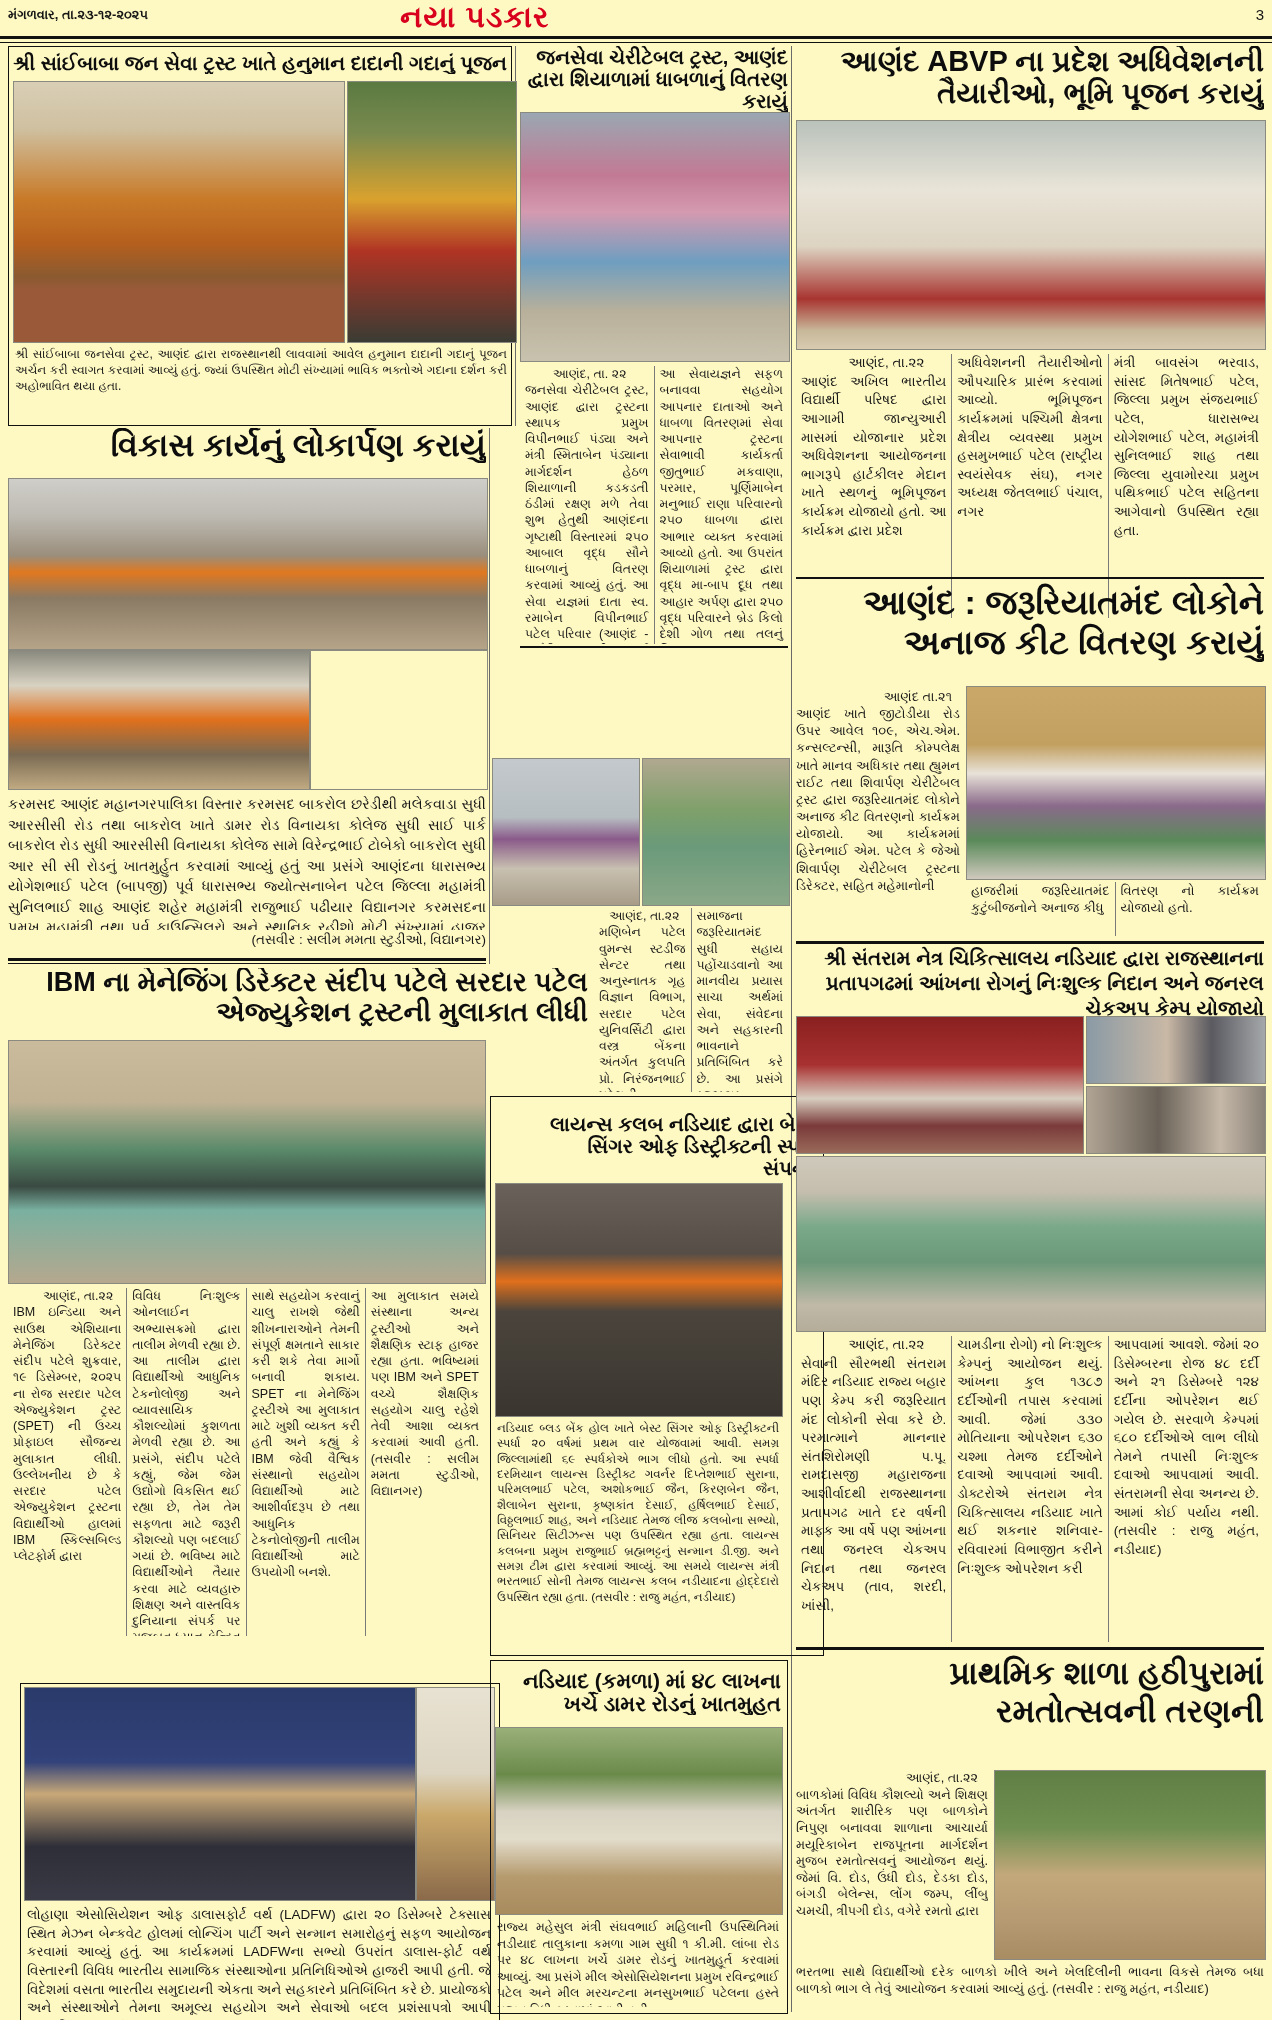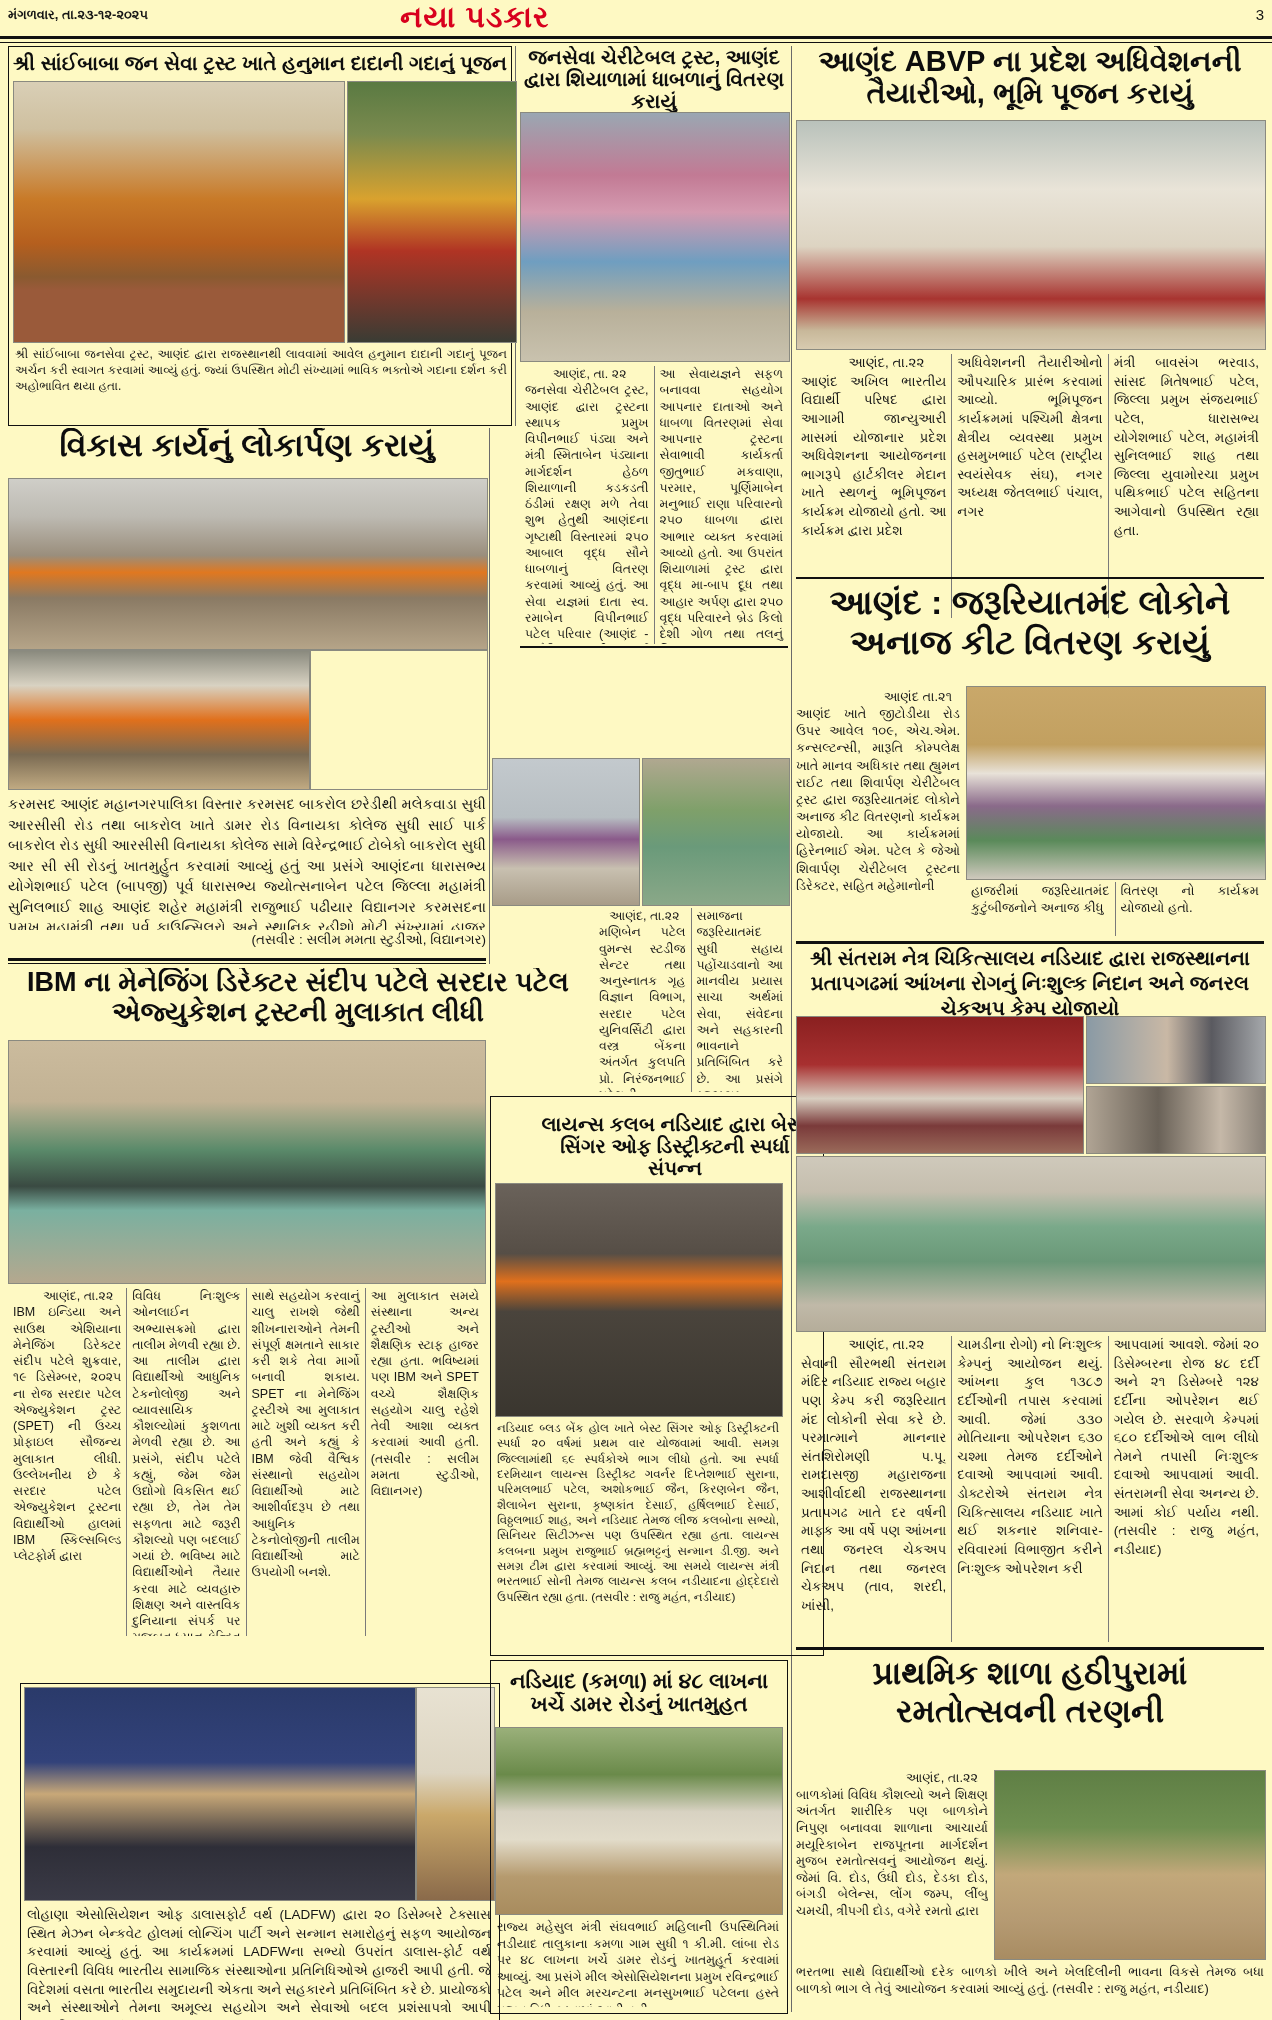--- a/index.html
+++ b/index.html
@@ -1,19 +1,19 @@
 <!DOCTYPE html>
 <html><head>
 <meta charset="utf-8">
 <style>
   html,body{margin:0;padding:0;background:#e8e8e4;}
   .page{position:relative;width:1272px;height:2020px;background:#fef9c3;margin:0 auto;
         font-family:"Liberation Sans","DejaVu Sans",sans-serif;color:#151515;overflow:hidden;}
   .abs{position:absolute;}
-  .hl{font-weight:bold;text-align:center;line-height:1.1;color:#0d0d0d;overflow:hidden;}
+  .hl{font-weight:bold;text-align:right;line-height:1.1;color:#0d0d0d;overflow:hidden;}
   .bt{text-align:justify;line-height:1.32;overflow:hidden;}
   .dl{text-align:right;padding-right:22px;font-weight:bold;}
   .cr{text-align:right;}
   .cols{display:flex;overflow:hidden;}
   .c{flex:1;padding:0 5px;text-align:justify;overflow:hidden;}
   .c + .c{border-left:1px solid #7a7a7a;}
   .box{border:1.6px solid #111;}
   .hr{background:#111;}
   .vr{width:1px;background:#6a6a6a;}
   .ph{border:1px solid #8a8a80;}

